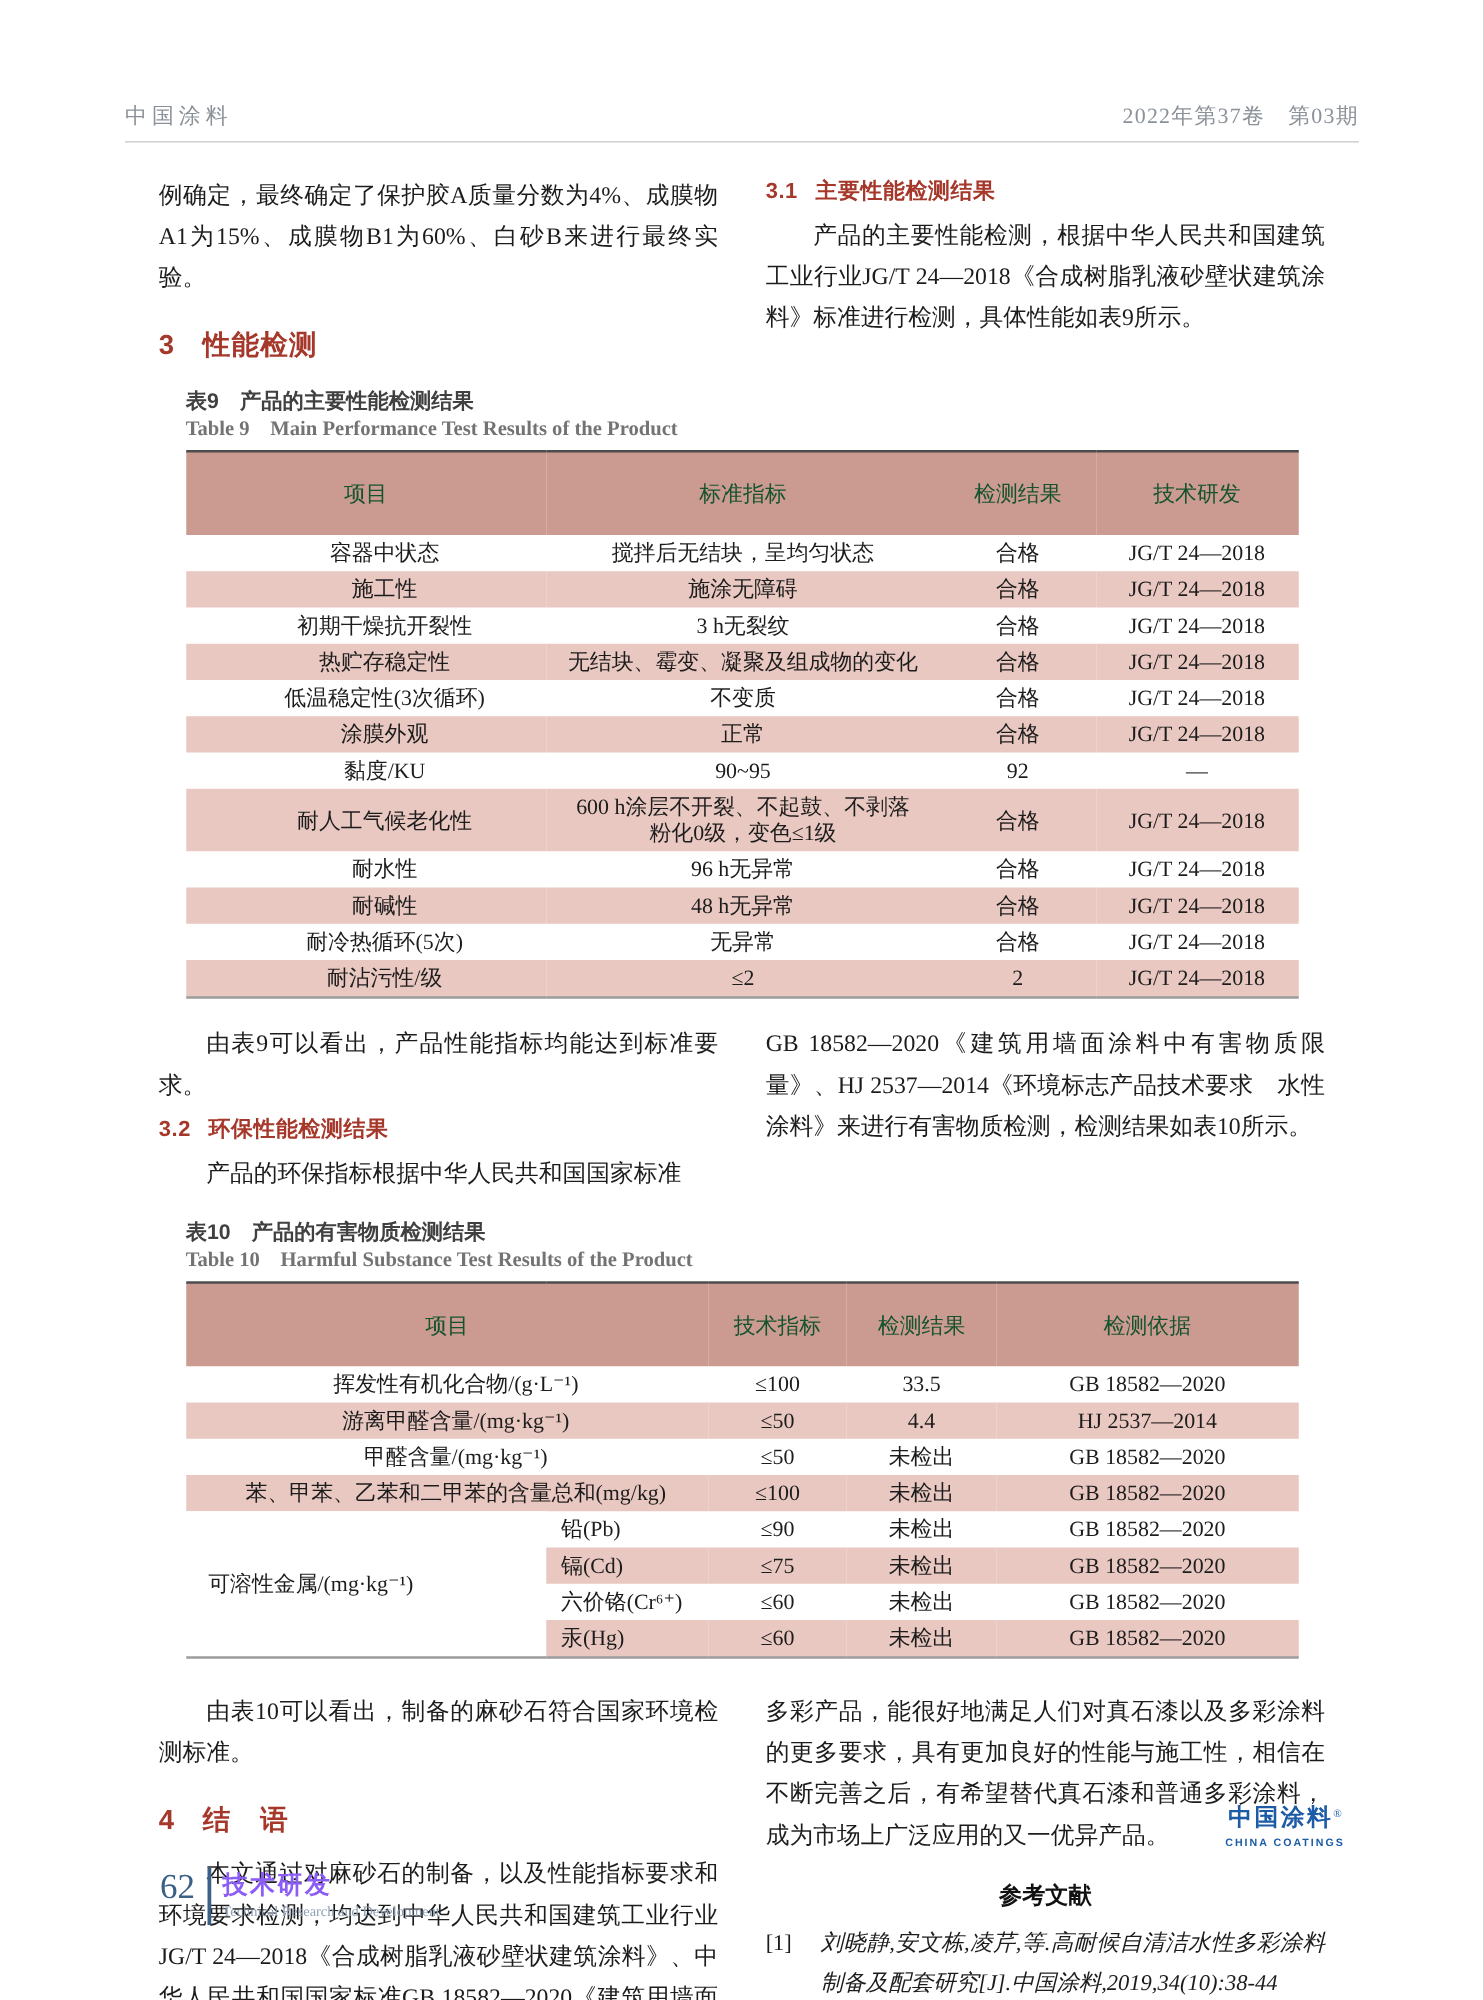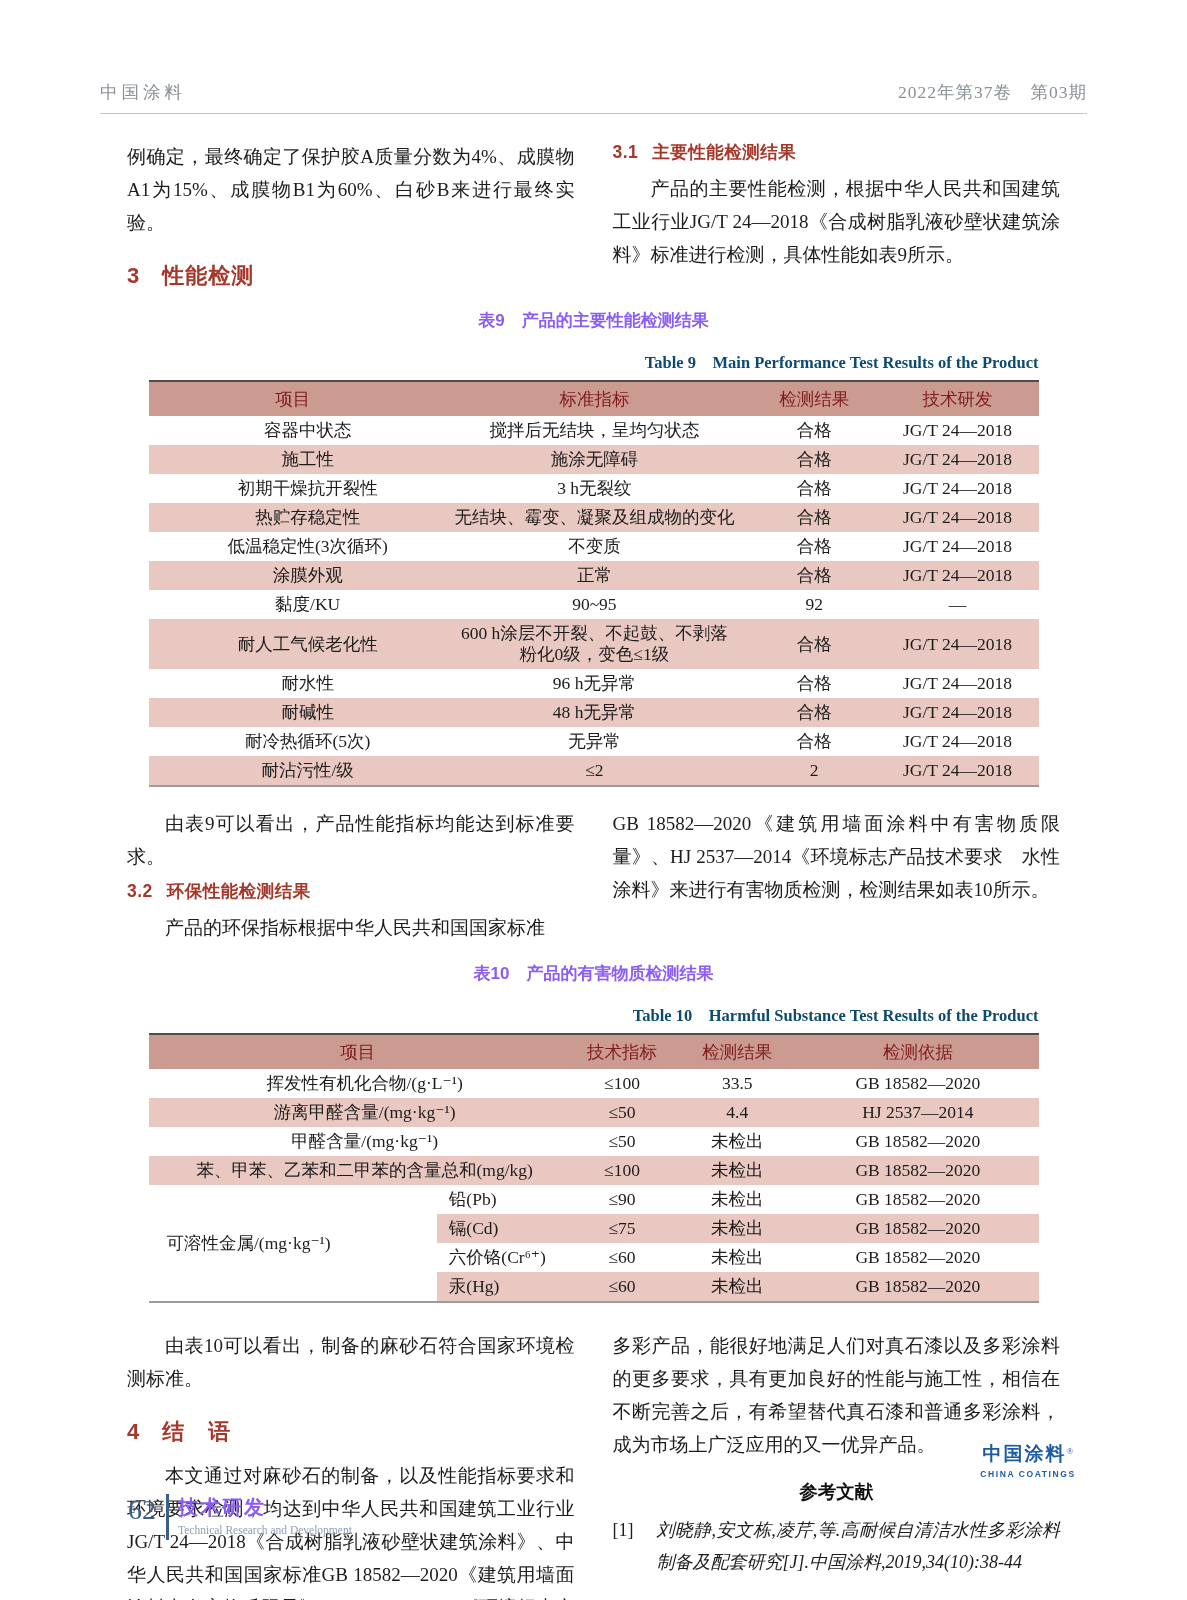--- a/index.html
+++ b/index.html
@@ -36,33 +36,33 @@
   .h-section .sec-num { margin-right: 22px; }
   .h-sub { font-size: 17.5px; margin-bottom: 8px; letter-spacing: 0.5px; }
   .h-sub .sec-num { margin-right: 14px; }
   .row-1 { margin-top: 26px; }
   .row-mid { margin-top: 20px; }
   .row-bottom { margin-top: 26px; }
 
   
   .table-wrap { width: 890px; margin: 0 auto; margin-top: 18px; }
   .tbl-title-zh {
-    text-align: center; font-family: "Liberation Sans", "DejaVu Sans", sans-serif;
-    font-weight: bold; font-size: 17px; color: #8b5cf6;
+    text-align: left; font-family: "Liberation Sans", "DejaVu Sans", sans-serif;
+    font-weight: bold; font-size: 17px; color: #404040;
   }
   .tbl-title-en {
-    text-align: right; font-weight: bold; font-size: 16.5px; color: #0c4a6e;
-    margin-top: 20px; margin-bottom: 6px;
+    text-align: left; font-weight: bold; font-size: 16.5px; color: #737373;
+    margin-top: 0; margin-bottom: 6px;
   }
   table {
     width: 100%; border-collapse: collapse; table-layout: fixed;
     border-top: 2px solid #4d4d4d; border-bottom: 2px solid #9c9c9c;
     font-size: 17.5px;
   }
-  thead th { background: #cb9a91; font-weight: normal; padding: 5px 4px; color: #7f1d1d; }
+  thead th { background: #cb9a91; font-weight: normal; padding: 21px 4px; color: #14532d; }
   tbody td { padding: 4px 4px; text-align: center; vertical-align: middle; line-height: 21px; }
   tbody tr:nth-child(even) > td { background: #e9c8c1; }
   td.c-item { text-align: center; padding-left: 34px; }
   td.c-std { white-space: pre-line; }
   td.c-sub { text-align: left; padding-left: 12px; }
   td.c-metal { text-align: left; padding-left: 18px; background: #ffffff !important; }
 
   
   .t9 col.w-item { width: 32.4%; } .t9 col.w-std { width: 35.4%; }
   .t9 col.w-res { width: 14%; }   .t9 col.w-met { width: 18.2%; }

